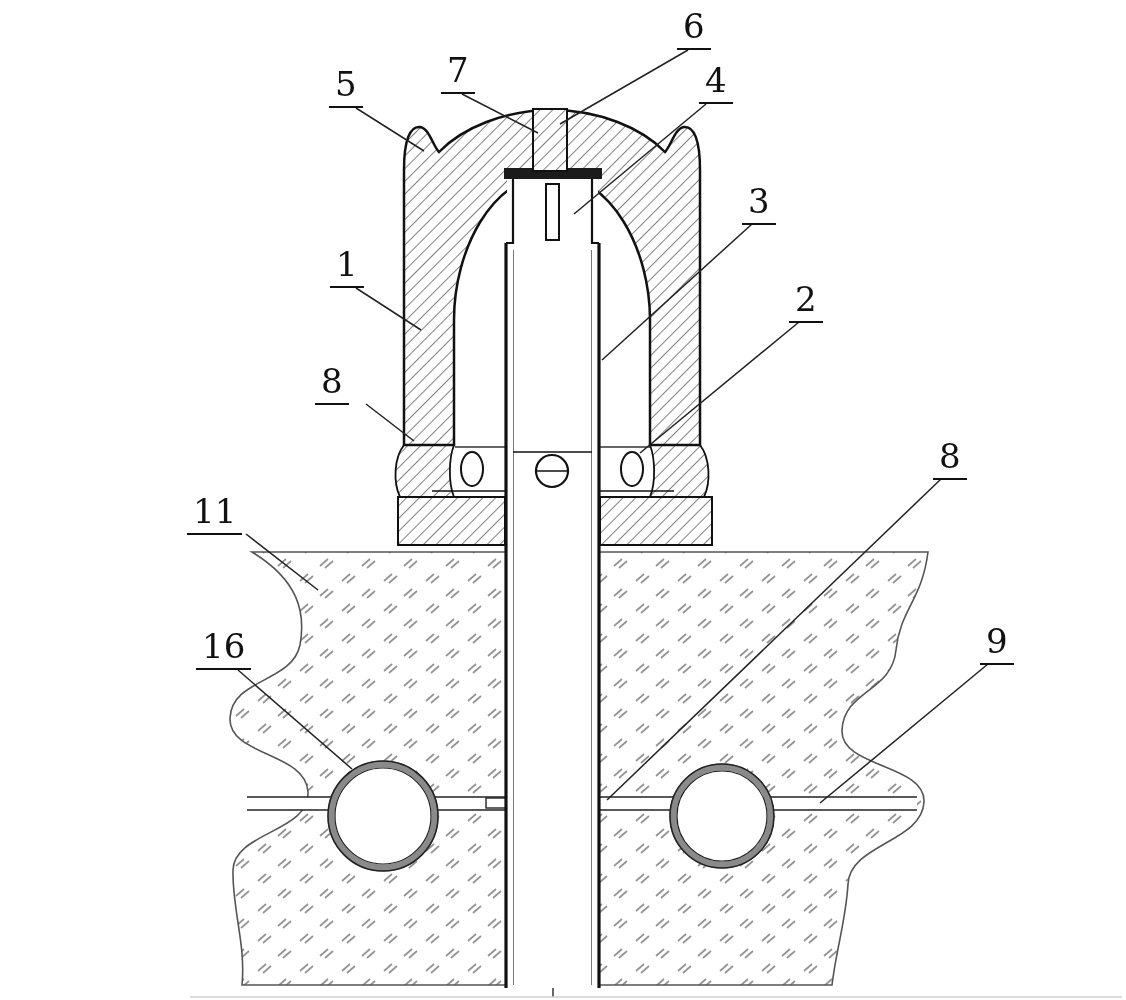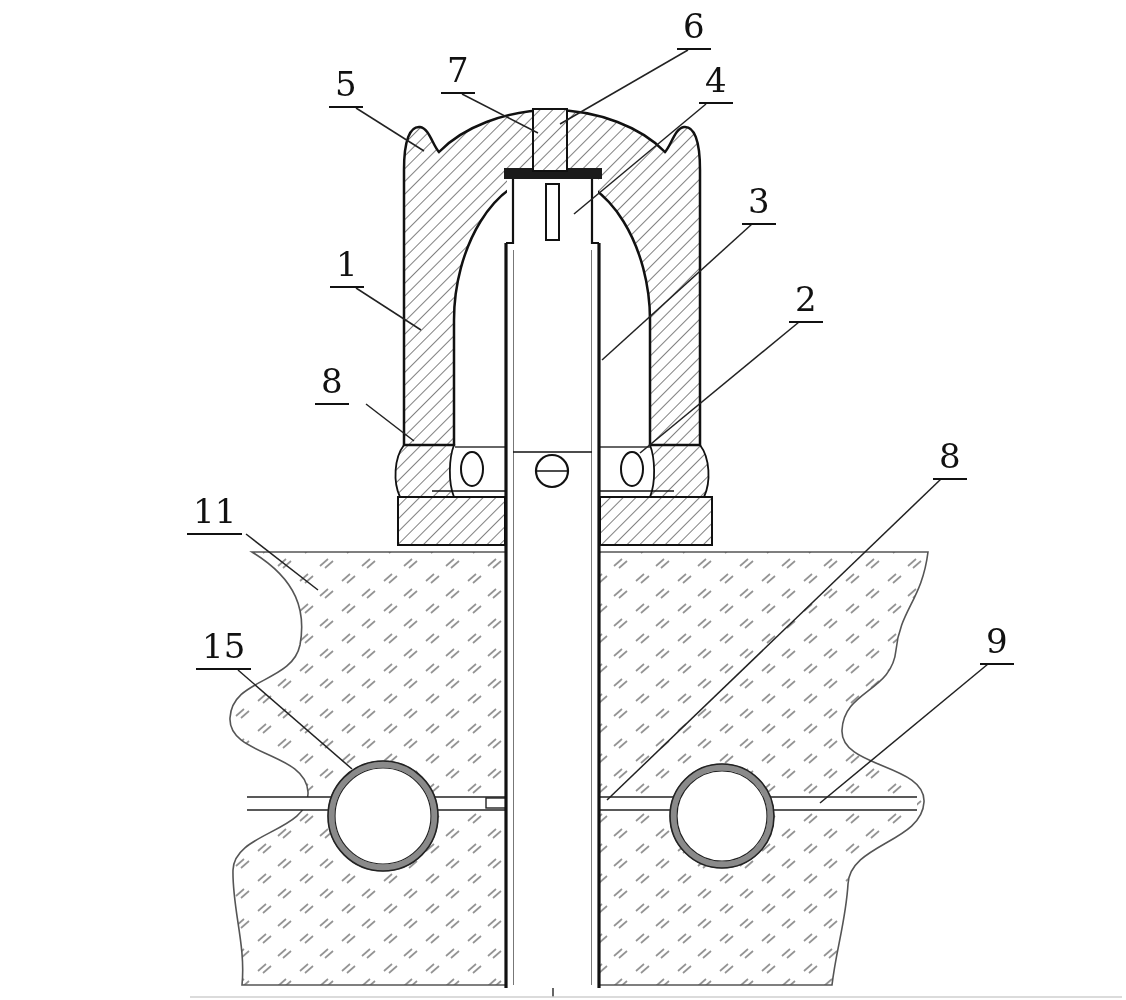--- a/index.html
+++ b/index.html
@@ -135,17 +135,17 @@
 
   <div class="callout" style="left:330px;top:247px">1</div>
   <div class="callout" style="left:789px;top:282px">2</div>
   <div class="callout" style="left:742px;top:184px">3</div>
   <div class="callout" style="left:699px;top:63px">4</div>
   <div class="callout" style="left:329px;top:67px">5</div>
   <div class="callout" style="left:677px;top:9px">6</div>
   <div class="callout" style="left:441px;top:53px">7</div>
   <div class="callout" style="left:933px;top:439px">8</div>
   <div class="callout" style="left:980px;top:624px">9</div>
-  <div class="callout" style="left:196px;top:629px">15</div>
+  <div class="callout" style="left:196px;top:629px">16</div>
   <div class="callout" style="left:187px;top:494px">11</div>
   <div class="callout" style="left:315px;top:364px">8</div>
 
 </div>
 
 </body></html>

